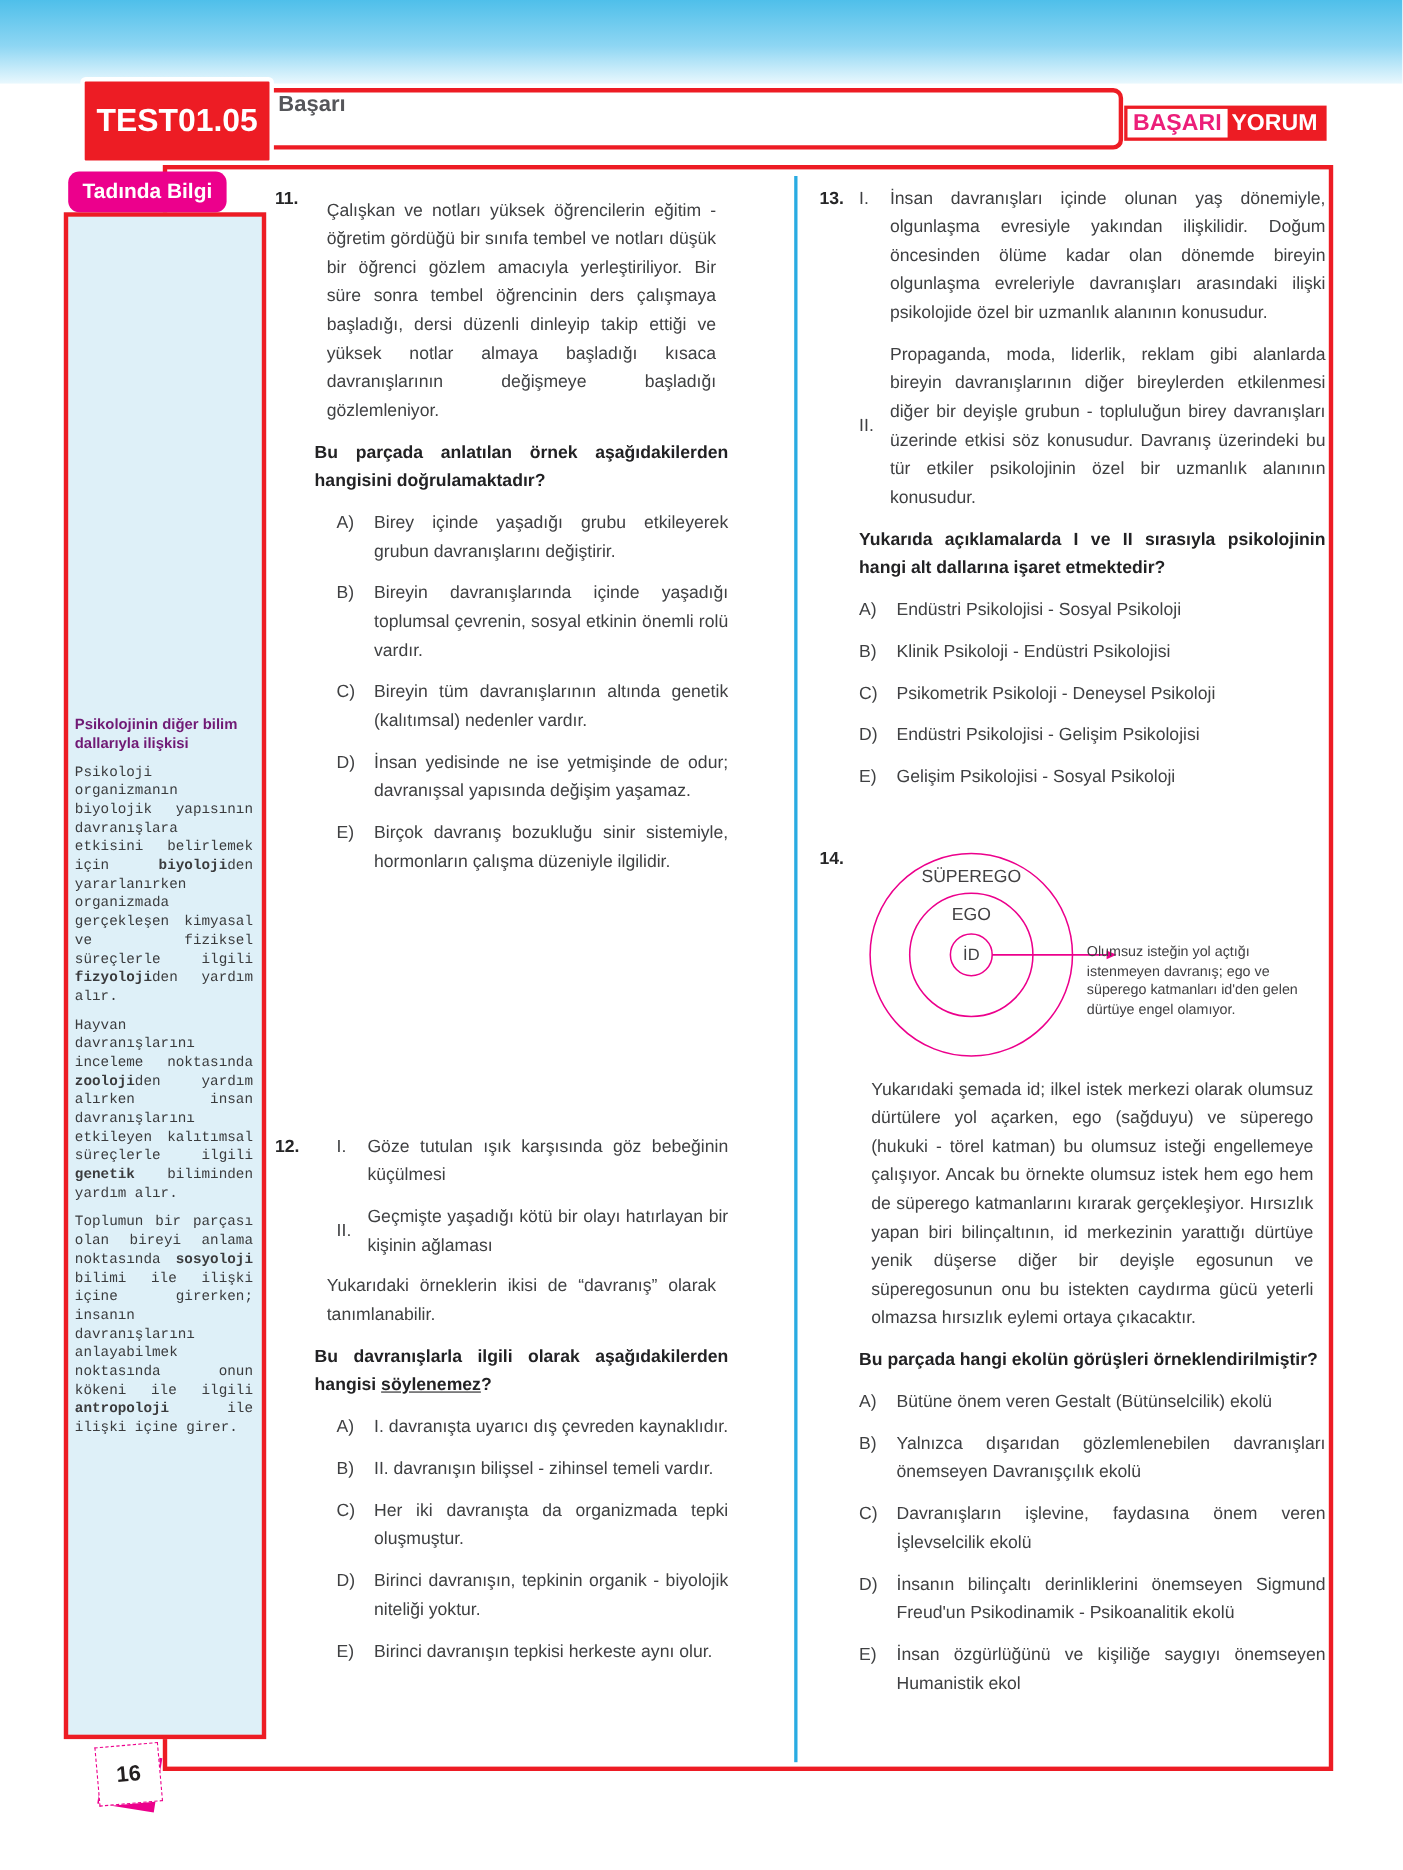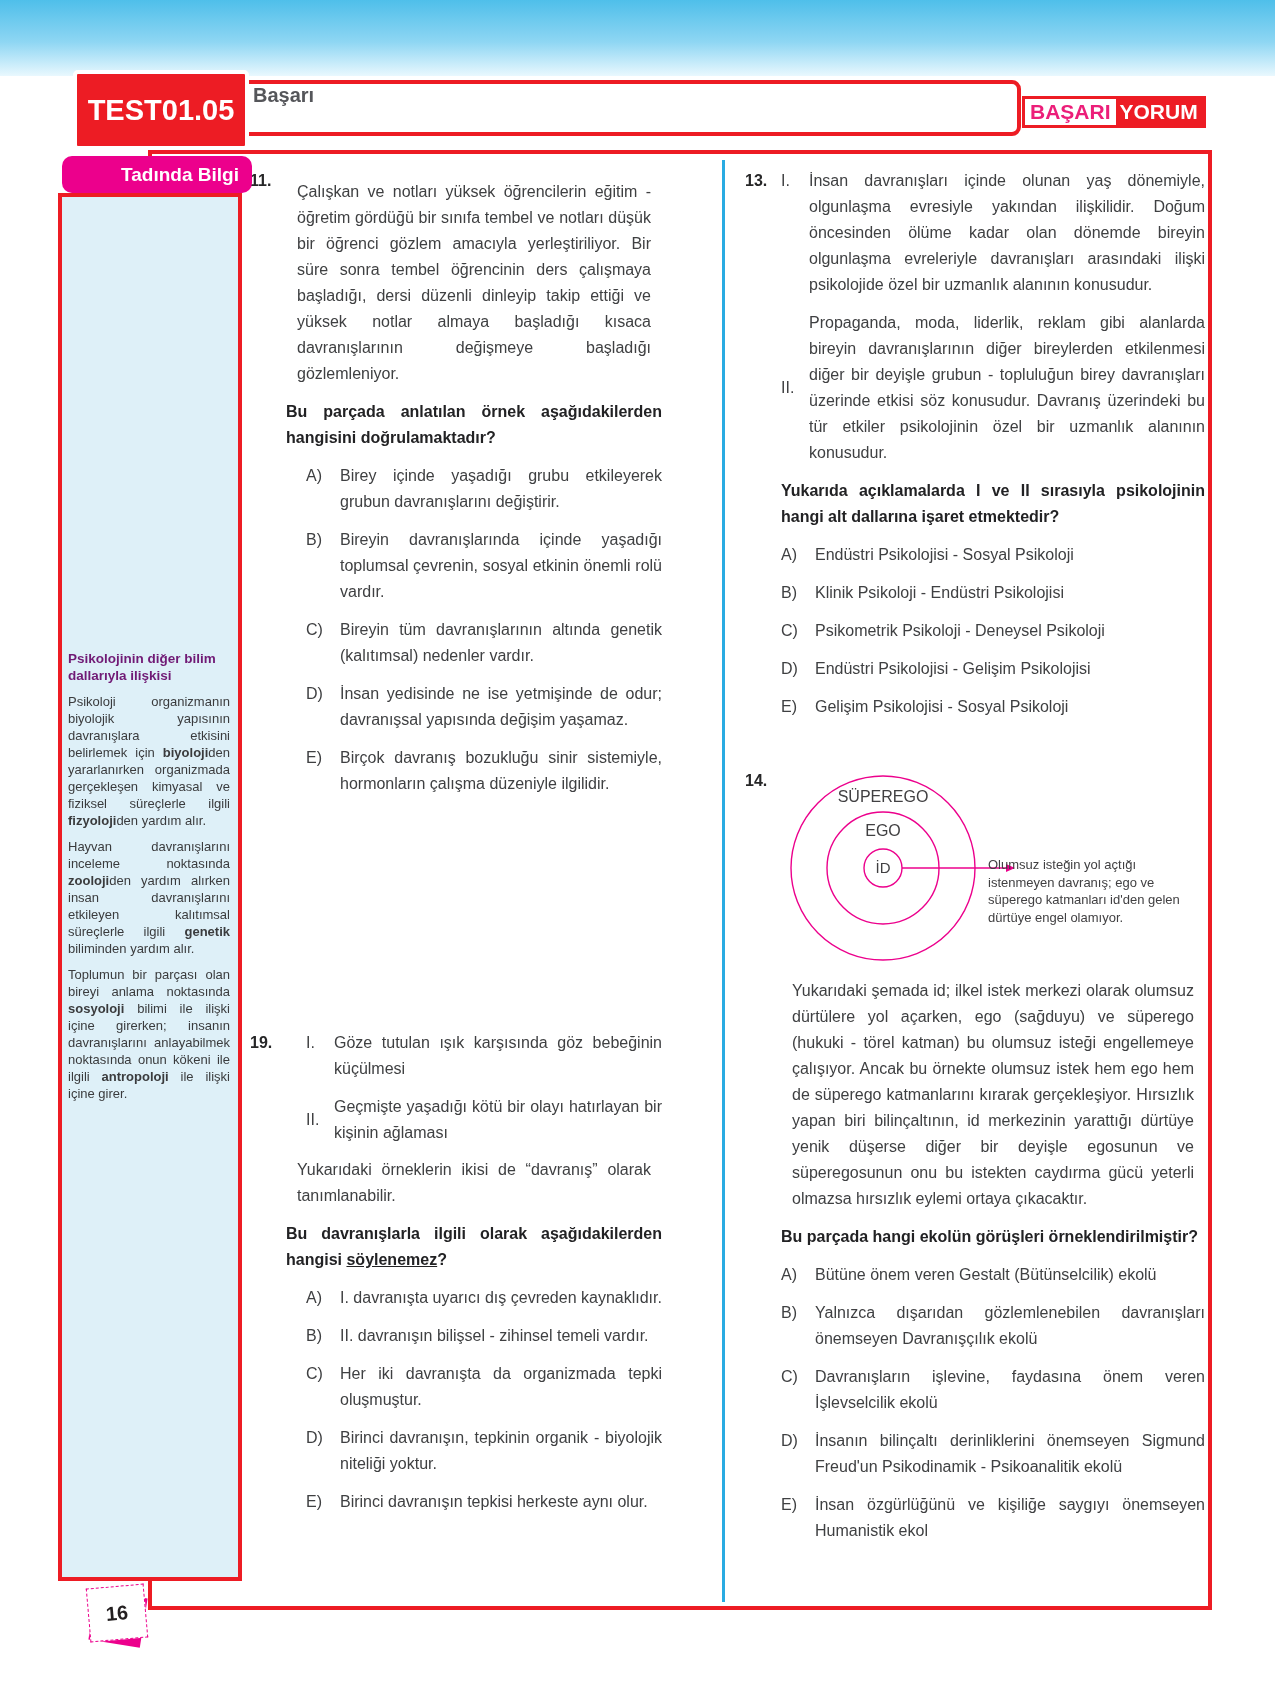--- a/index.html
+++ b/index.html
@@ -24,27 +24,27 @@
     font-weight:bold;font-size:21px;}
   .brand-first{background:#ffffff;color:#ec1e79;padding:1px 5px;display:inline-block;}
   .brand-second{color:#ffffff;padding:1px 2px 1px 4px;display:inline-block;}
 
   
   .main-box{position:absolute;left:148px;top:150px;width:1064px;height:1460px;
     border:4px solid #ed1c24;background:#ffffff;box-sizing:border-box;z-index:1;}
   .divider{position:absolute;left:722px;top:160px;width:3px;height:1442px;background:#29abe2;z-index:2;}
   .sidebar-tab{position:absolute;left:62px;top:156px;width:144px;height:37px;background:#ec008c;
     border-radius:10px;display:flex;align-items:center;justify-content:center;
-    color:#ffffff;font-weight:bold;font-size:19px;z-index:4;padding-left:46px;}
+    color:#ffffff;font-weight:bold;font-size:19px;z-index:4;}
   .sidebar-box{position:absolute;left:58px;top:193px;width:184px;height:1388px;
     background:#def0f8;border:4px solid #ed1c24;box-sizing:border-box;z-index:3;}
   .note{position:absolute;left:68px;top:650px;width:162px;z-index:4;
     font-size:13px;line-height:17px;color:#3a3b3d;text-align:justify;}
   .note h4{margin:0 0 8px 0;font-size:13.5px;line-height:17px;color:#701a75;text-align:left;}
-  .note p{margin:9px 0 0 0;}
+  .note p{margin:9px 0 0 0;font-family:Liberation Mono, monospace;}
 
   
   .q{position:absolute;font-size:16px;line-height:26px;color:#3f4042;z-index:2;}
   .q-left{left:250px;width:412px;}
   .q-right{left:745px;width:460px;}
   .qrow{display:flex;align-items:flex-start;}
   .qnum{flex:none;width:36px;font-weight:bold;color:#262627;}
   .qbody{flex:1;min-width:0;}
   p.body{margin:11px;text-align:justify;}
   p.stem{margin:12px 0 0 0;font-weight:bold;color:#222224;text-align:justify;}
@@ -140,21 +140,21 @@
               <span class="olab">E)</span>
               <span class="otext">Birçok davranış bozukluğu sinir sistemiyle, hormonların çalışma düzeniyle ilgilidir.</span>
             </div>
         </div>
       </div>
     </div>
   </section>
 
   <section class="q q-left" style="top:1030px;">
     <div class="qrow">
-      <div class="qnum">19.</div>
+      <div class="qnum">12.</div>
       <div class="qbody">
         <div class="items">
           <div class="item">
               <span class="ilab">I.</span>
               <span class="itext">Göze tutulan ışık karşısında göz bebeğinin küçülmesi</span>
             </div>
           <div class="item">
               <span class="ilab">II.</span>
               <span class="itext">Geçmişte yaşadığı kötü bir olayı hatırlayan bir kişinin ağlaması</span>
             </div>

